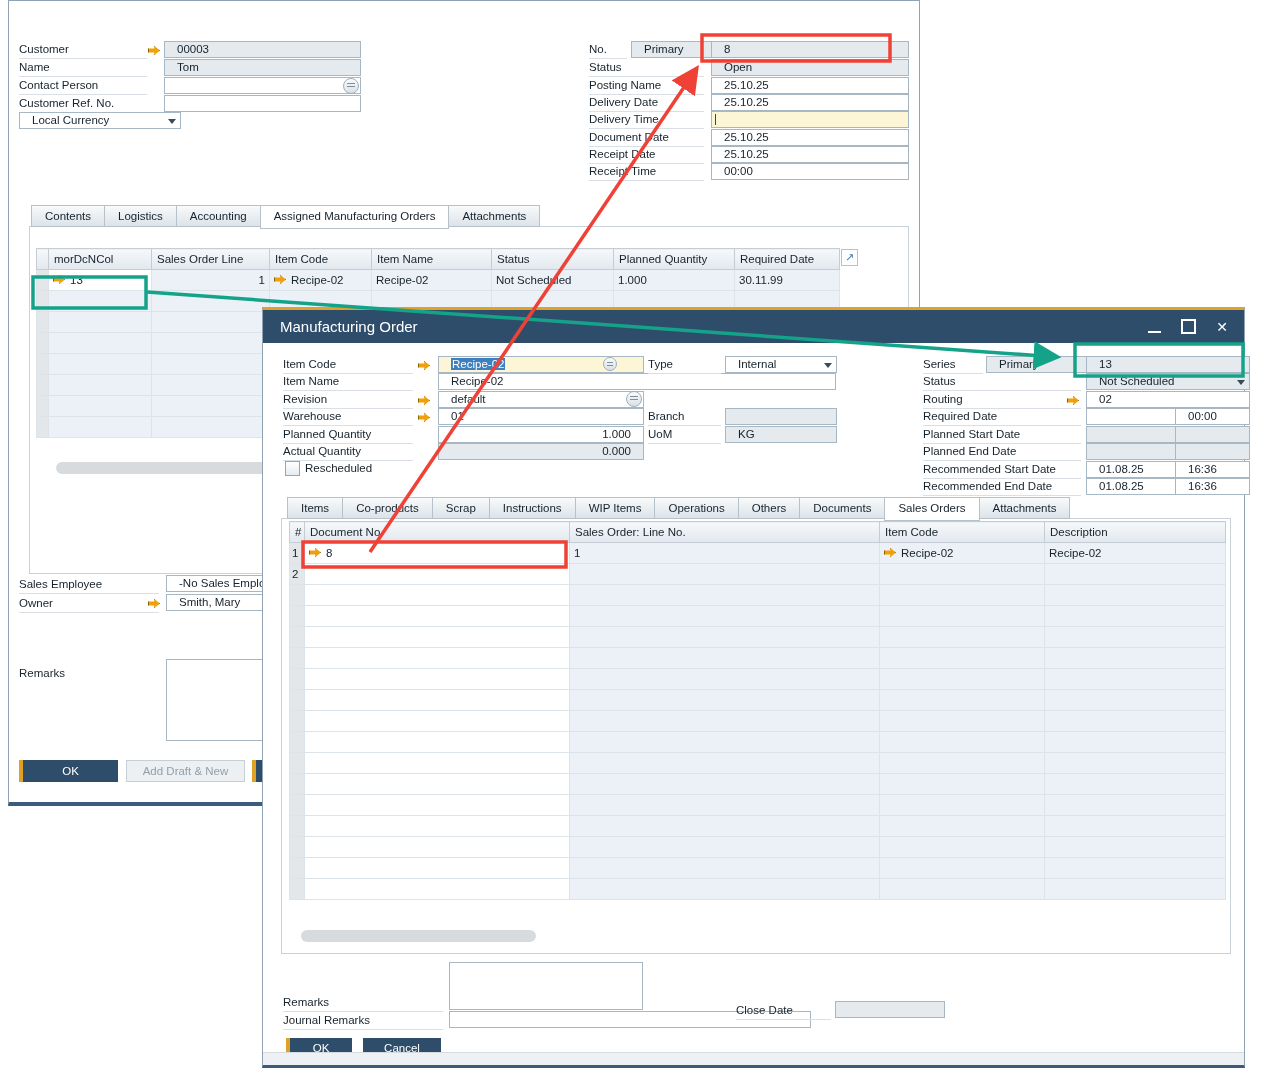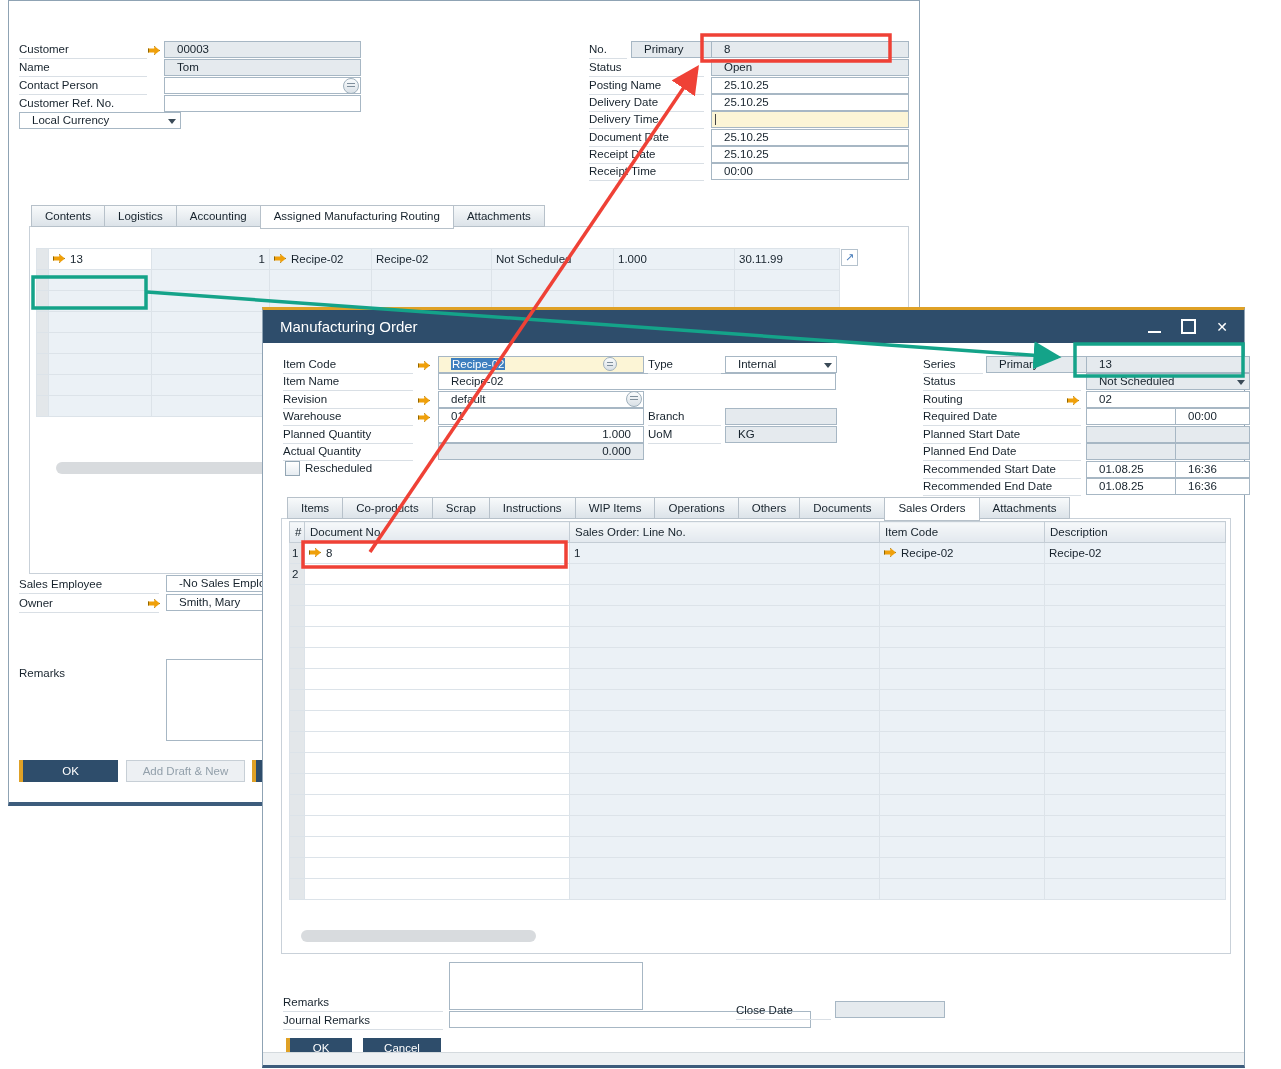--- a/index.html
+++ b/index.html
@@ -101,37 +101,47 @@
     <span class="lbl" style="left:580px;top:147px;width:115px">Receipt Date</span>
     <div class="fld" style="left:702px;top:145px;width:172px">25.10.25</div>
 
     <span class="lbl" style="left:580px;top:164px;width:115px">Receipt Time</span>
     <div class="fld" style="left:702px;top:162px;width:172px">00:00</div>
 
     <nav class="tabs" style="left:22px;top:204px;">
       <span class="tab">Contents</span>
       <span class="tab">Logistics</span>
       <span class="tab">Accounting</span>
-      <span class="tab active">Assigned Manufacturing Routing</span>
+      <span class="tab active">Assigned Manufacturing Orders</span>
       <span class="tab">Attachments</span>
     </nav>
     <div class="gbox" style="left:20px;top:225px;width:878px;height:346px"></div>
 
     <table class="grid" style="left:27px;top:247px;width:803px">
       <colgroup>
           <col style="width:12px">
           <col style="width:103px">
           <col style="width:118px">
           <col style="width:102px">
           <col style="width:120px">
           <col style="width:122px">
           <col style="width:121px">
           <col style="width:105px">
         </colgroup>
       <tbody>
+          <tr>
+        <th></th>
+        <th>morDcNCol</th>
+        <th>Sales Order Line</th>
+        <th>Item Code</th>
+        <th>Item Name</th>
+        <th>Status</th>
+        <th>Planned Quantity</th>
+        <th>Required Date</th>
+      </tr>
       <tr>
         <td class="sel"></td>
         <td class="white"><span class="lai"></span><span>13</span></td>
         <td class="ar">1</td>
         <td><span class="lai"></span><span>Recipe-02</span></td>
         <td>Recipe-02</td>
         <td>Not Scheduled</td>
         <td>1.000</td>
         <td>30.11.99</td>
       </tr>

